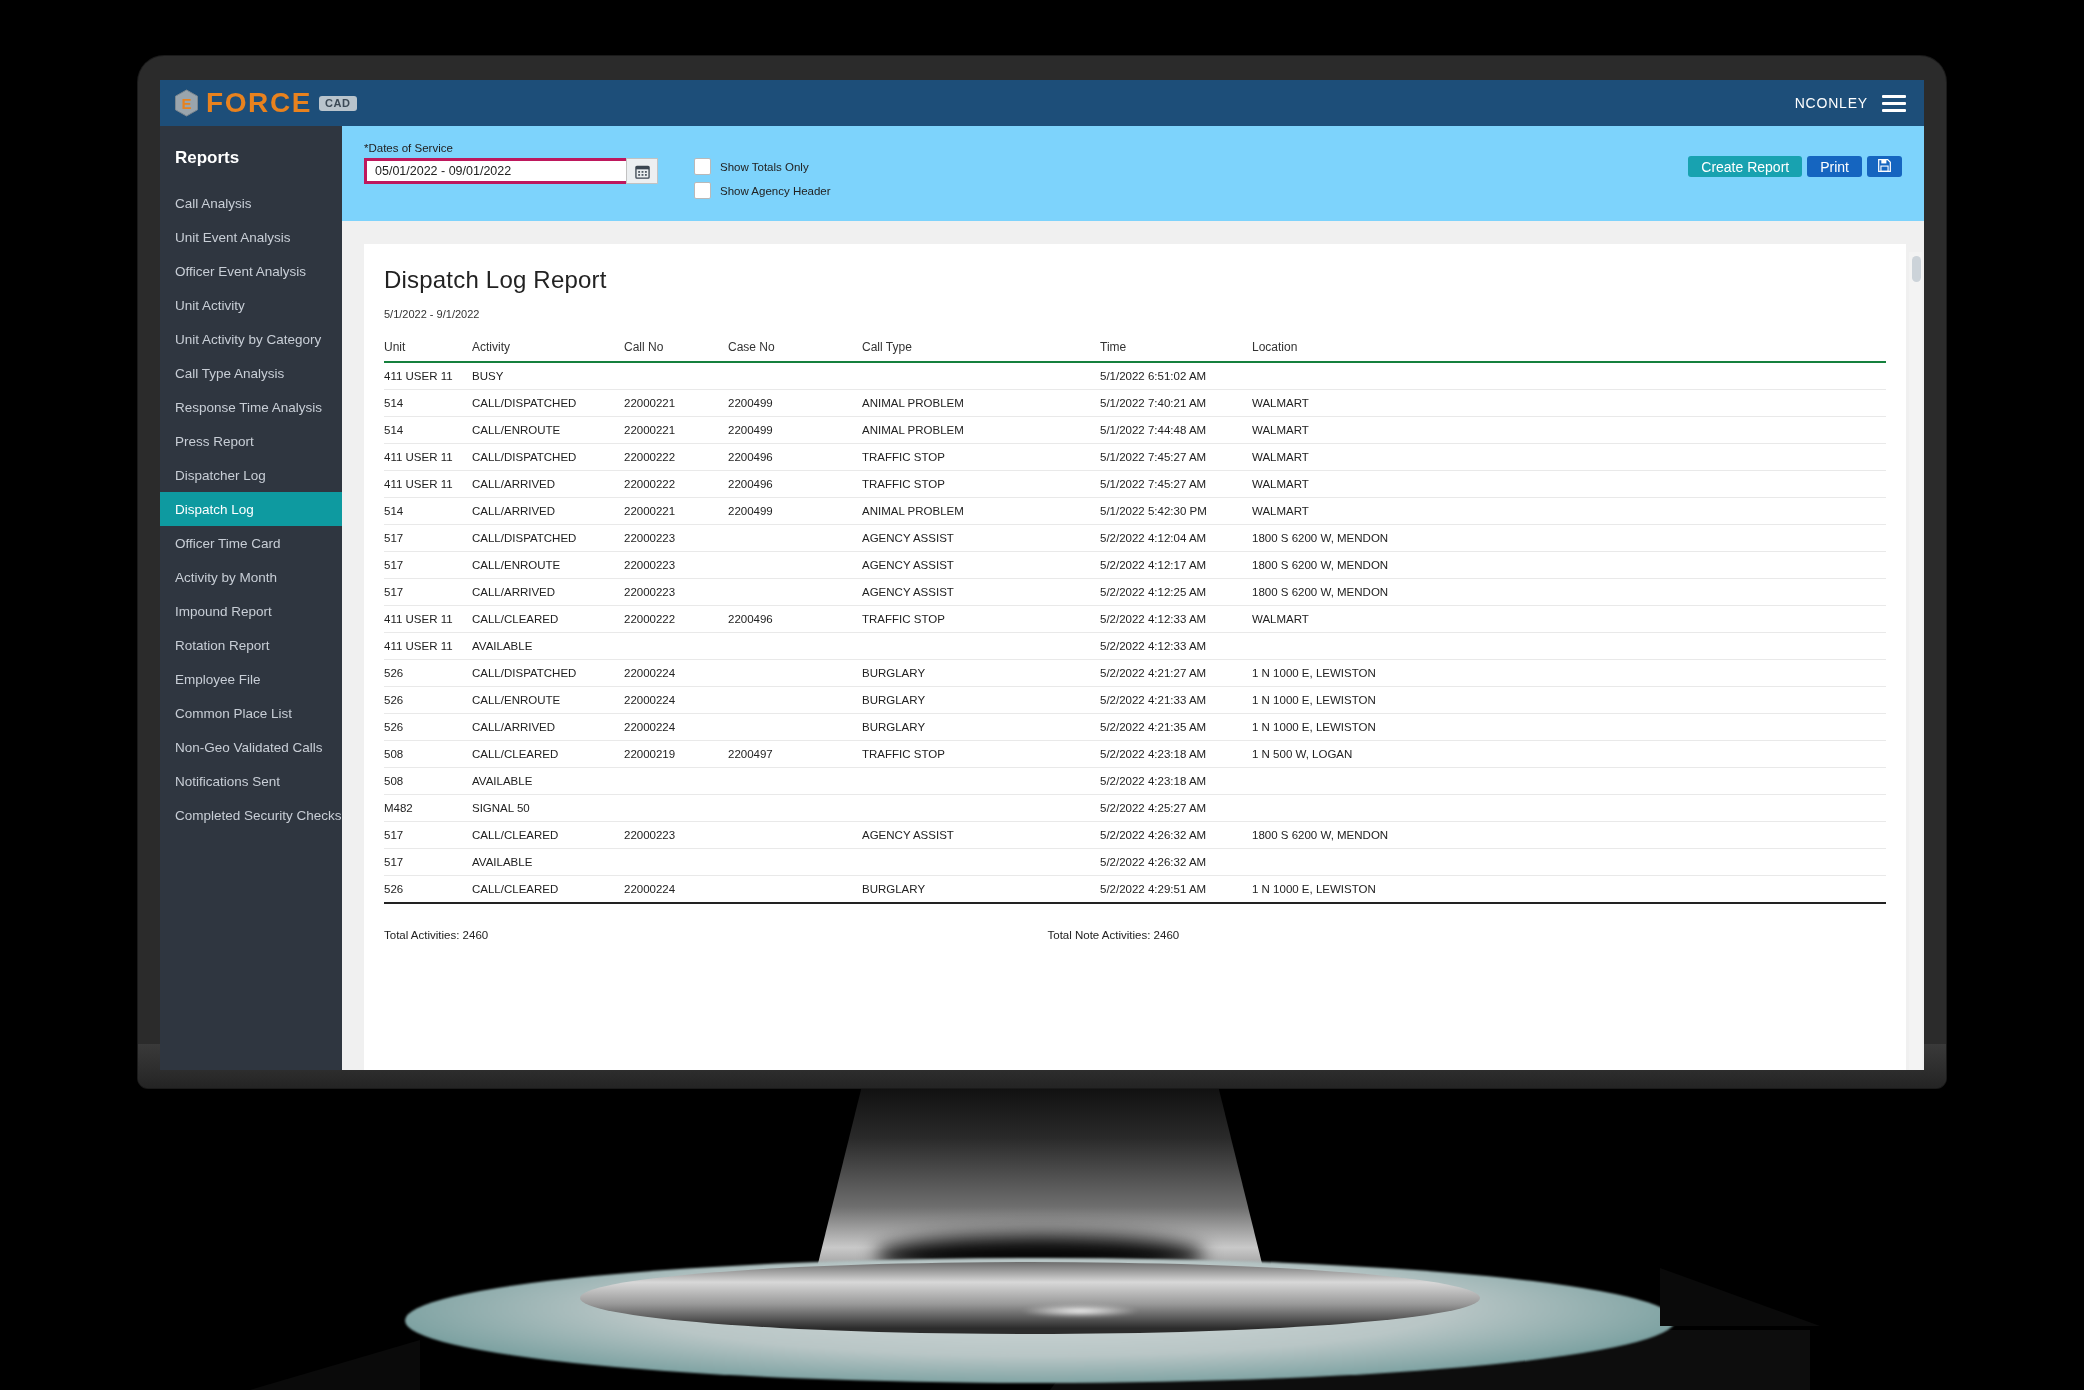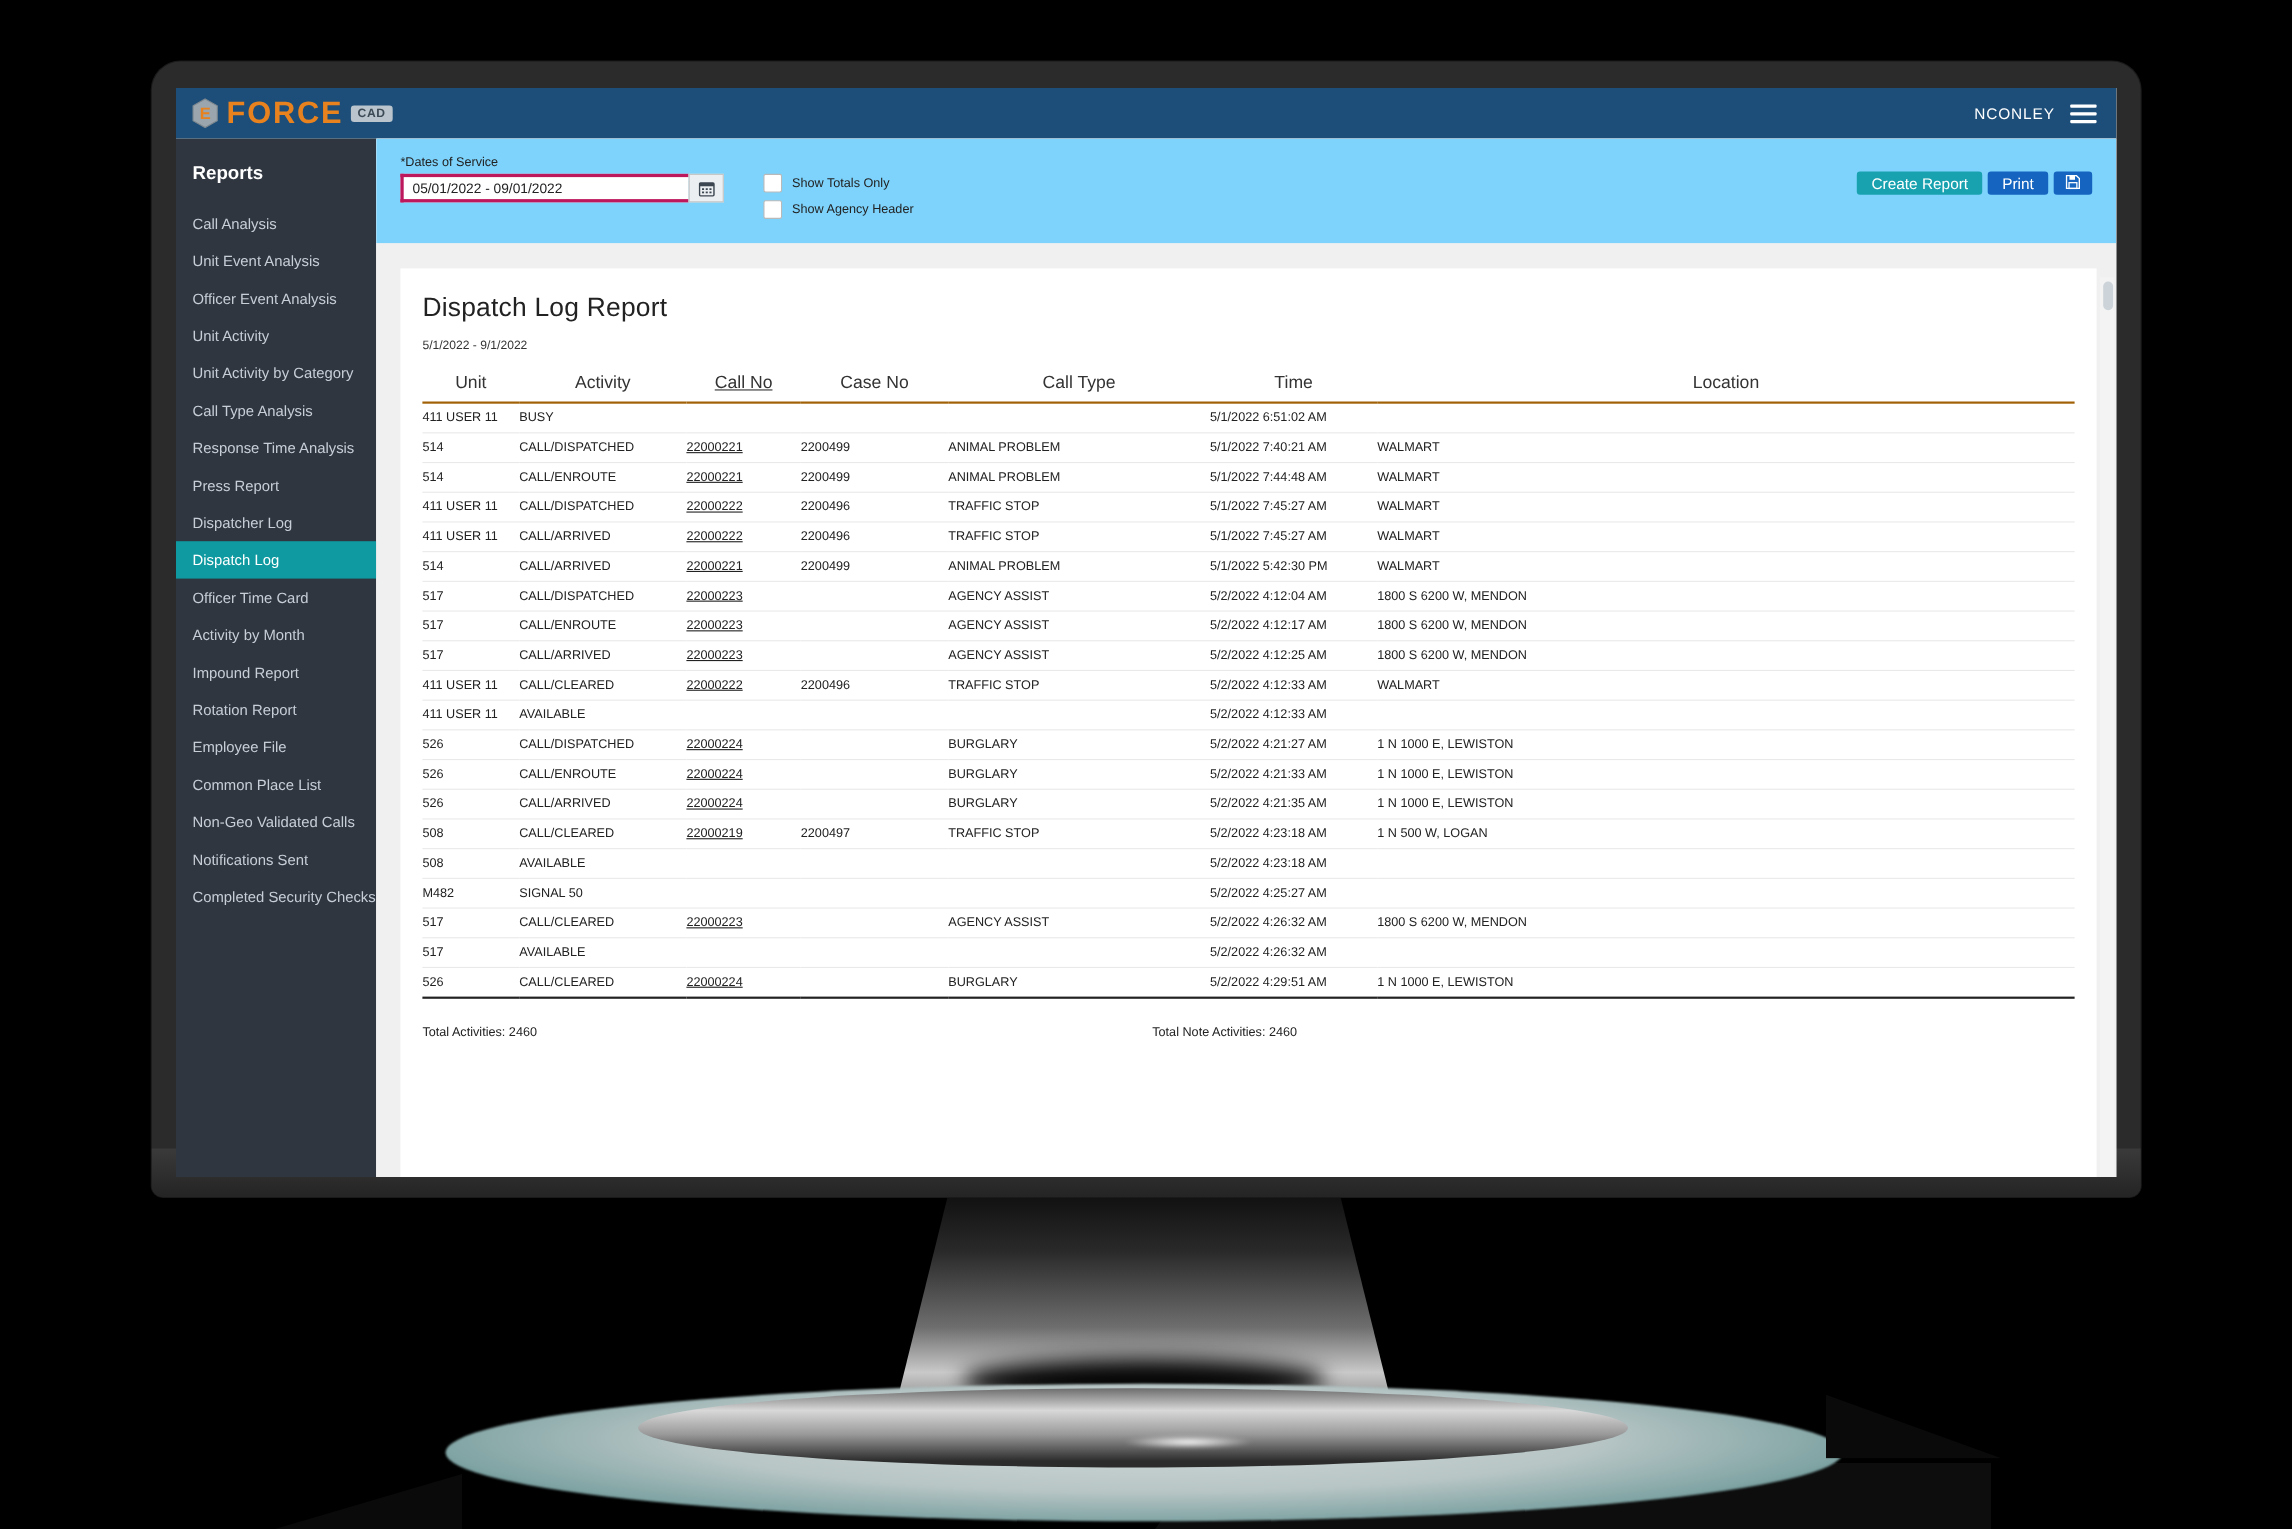--- a/index.html
+++ b/index.html
@@ -144,31 +144,31 @@
   
   #report-card{
     position:absolute; left:22px; right:18px; top:118px; bottom:0;
     background:#fff; padding:22px 20px 0 20px; overflow:hidden;
   }
   #report-title{ font-size:24px; color:#222; font-weight:normal; letter-spacing:0.2px; }
   #report-range{ font-size:11px; color:#333; margin-top:14px; }
 
   table{ width:100%; border-collapse:collapse; margin-top:16px; }
   thead th{
-    text-align:center; font-size:16px; font-weight:normal; color:#333;
-    padding:4px 0 7px 0; border-bottom:2px solid #a16207;
+    text-align:left; font-size:12px; font-weight:normal; color:#333;
+    padding:4px 0 7px 0; border-bottom:2px solid #15803d;
   }
   tbody td{
     font-size:11.5px; color:#222; padding:7px 0 7px 0;
     border-bottom:1px solid #e9e9e9; white-space:nowrap;
   }
   tbody tr:last-child td{ border-bottom:2px solid #222; }
   #totals-row td{ border-bottom:none; padding-top:9px; font-size:11.5px; }
   .c-unit{ width:88px; } .c-activity{ width:152px; }
-  .c-callno{ width:104px;text-decoration:underline; } .c-caseno{ width:134px; }
+  .c-callno{ width:104px; } .c-caseno{ width:134px; }
   .c-calltype{ width:238px; } .c-time{ width:152px; }
   .c-location{ width:auto; }
 
   
   #scrollbar-track{
     position:absolute; right:2px; top:126px; bottom:0; width:13px; background:#f3f3f3;
   }
   #scrollbar-thumb{
     position:absolute; right:3.5px; top:130px; width:9px; height:26px;
     background:#ccd3d9; border-radius:5px; cursor:pointer;

